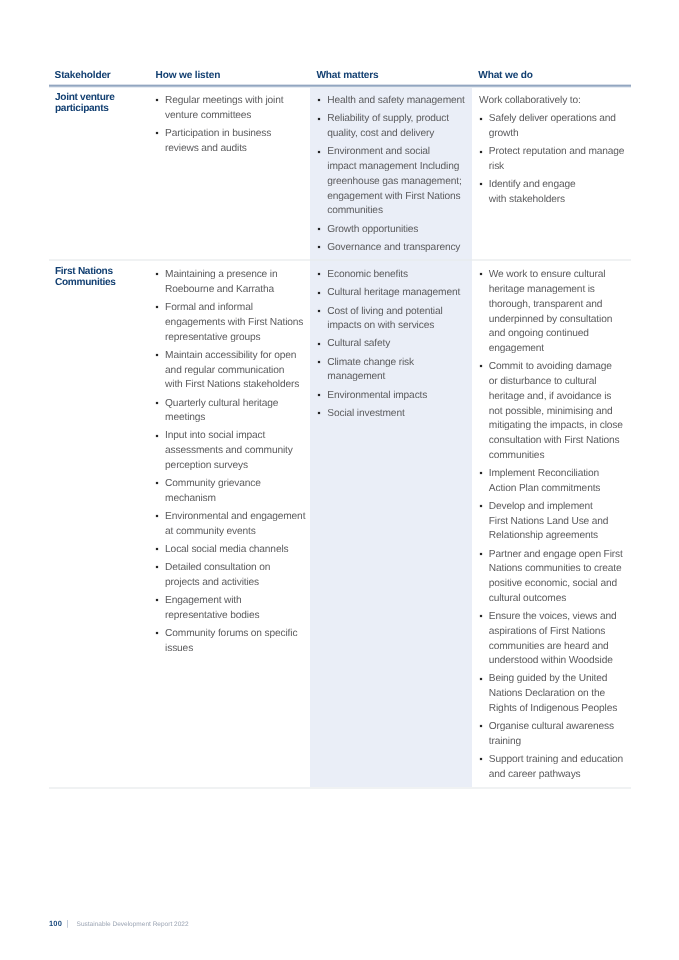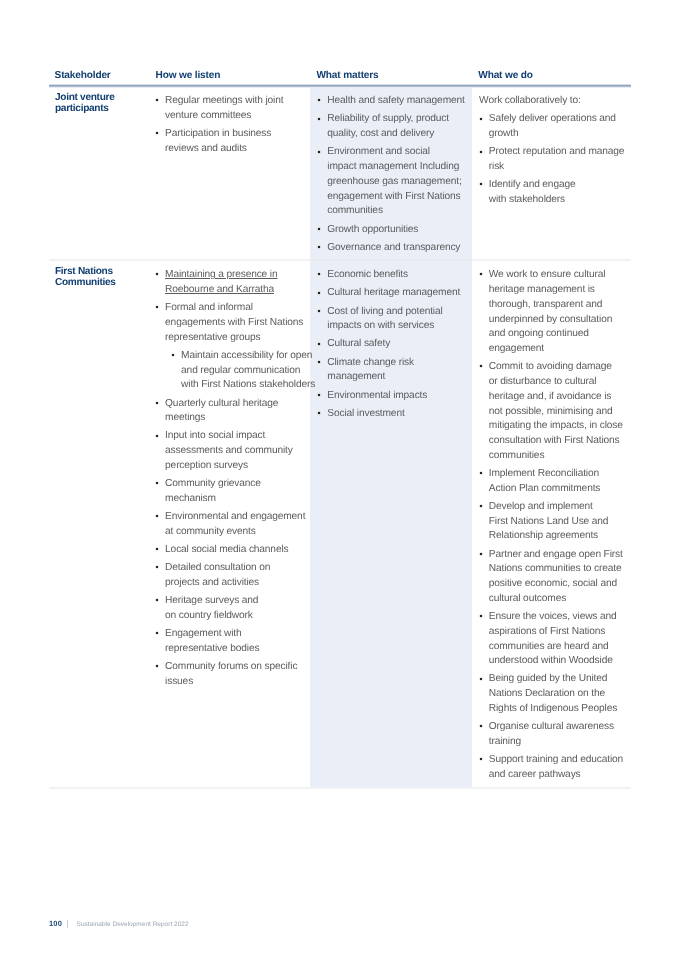--- a/index.html
+++ b/index.html
@@ -130,30 +130,30 @@
       </div>
       <div class="row" style="top: 268.3px;">
         <div class="col c1" style="left: 55px; top: -1.9px;">
           <div class="stk">
             <span class="ln">First Nations</span>
             <span class="ln">Communities</span>
           </div>
         </div>
         <div class="col c2" style="left: 157.6px;">
           <ul class="b">
-            <li style="padding-left: 7.5px; text-decoration: underline;">
+            <li style="padding-left: 7.5px;">
               <span class="ln">Maintaining a presence in</span>
               <span class="ln">Roebourne and Karratha</span>
             </li>
             <li style="padding-left: 7.5px;">
               <span class="ln">Formal and informal</span>
               <span class="ln">engagements with First Nations</span>
               <span class="ln">representative groups</span>
             </li>
-            <li style="padding-left: 7.5px; margin-left: 16px;">
+            <li style="padding-left: 7.5px;">
               <span class="ln">Maintain accessibility for open</span>
               <span class="ln">and regular communication</span>
               <span class="ln">with First Nations stakeholders</span>
             </li>
             <li style="padding-left: 7.5px;">
               <span class="ln">Quarterly cultural heritage</span>
               <span class="ln">meetings</span>
             </li>
             <li style="padding-left: 7.5px;">
               <span class="ln">Input into social impact</span>
@@ -167,24 +167,20 @@
             <li style="padding-left: 7.5px;">
               <span class="ln">Environmental and engagement</span>
               <span class="ln">at community events</span>
             </li>
             <li style="padding-left: 7.5px;">
               <span class="ln">Local social media channels</span>
             </li>
             <li style="padding-left: 7.5px;">
               <span class="ln">Detailed consultation on</span>
               <span class="ln">projects and activities</span>
-            </li>
-            <li style="padding-left: 7.5px;">
-              <span class="ln">Heritage surveys and</span>
-              <span class="ln">on country fieldwork</span>
             </li>
             <li style="padding-left: 7.5px;">
               <span class="ln">Engagement with</span>
               <span class="ln">representative bodies</span>
             </li>
             <li style="padding-left: 7.5px;">
               <span class="ln">Community forums on specific</span>
               <span class="ln">issues</span>
             </li>
           </ul>

